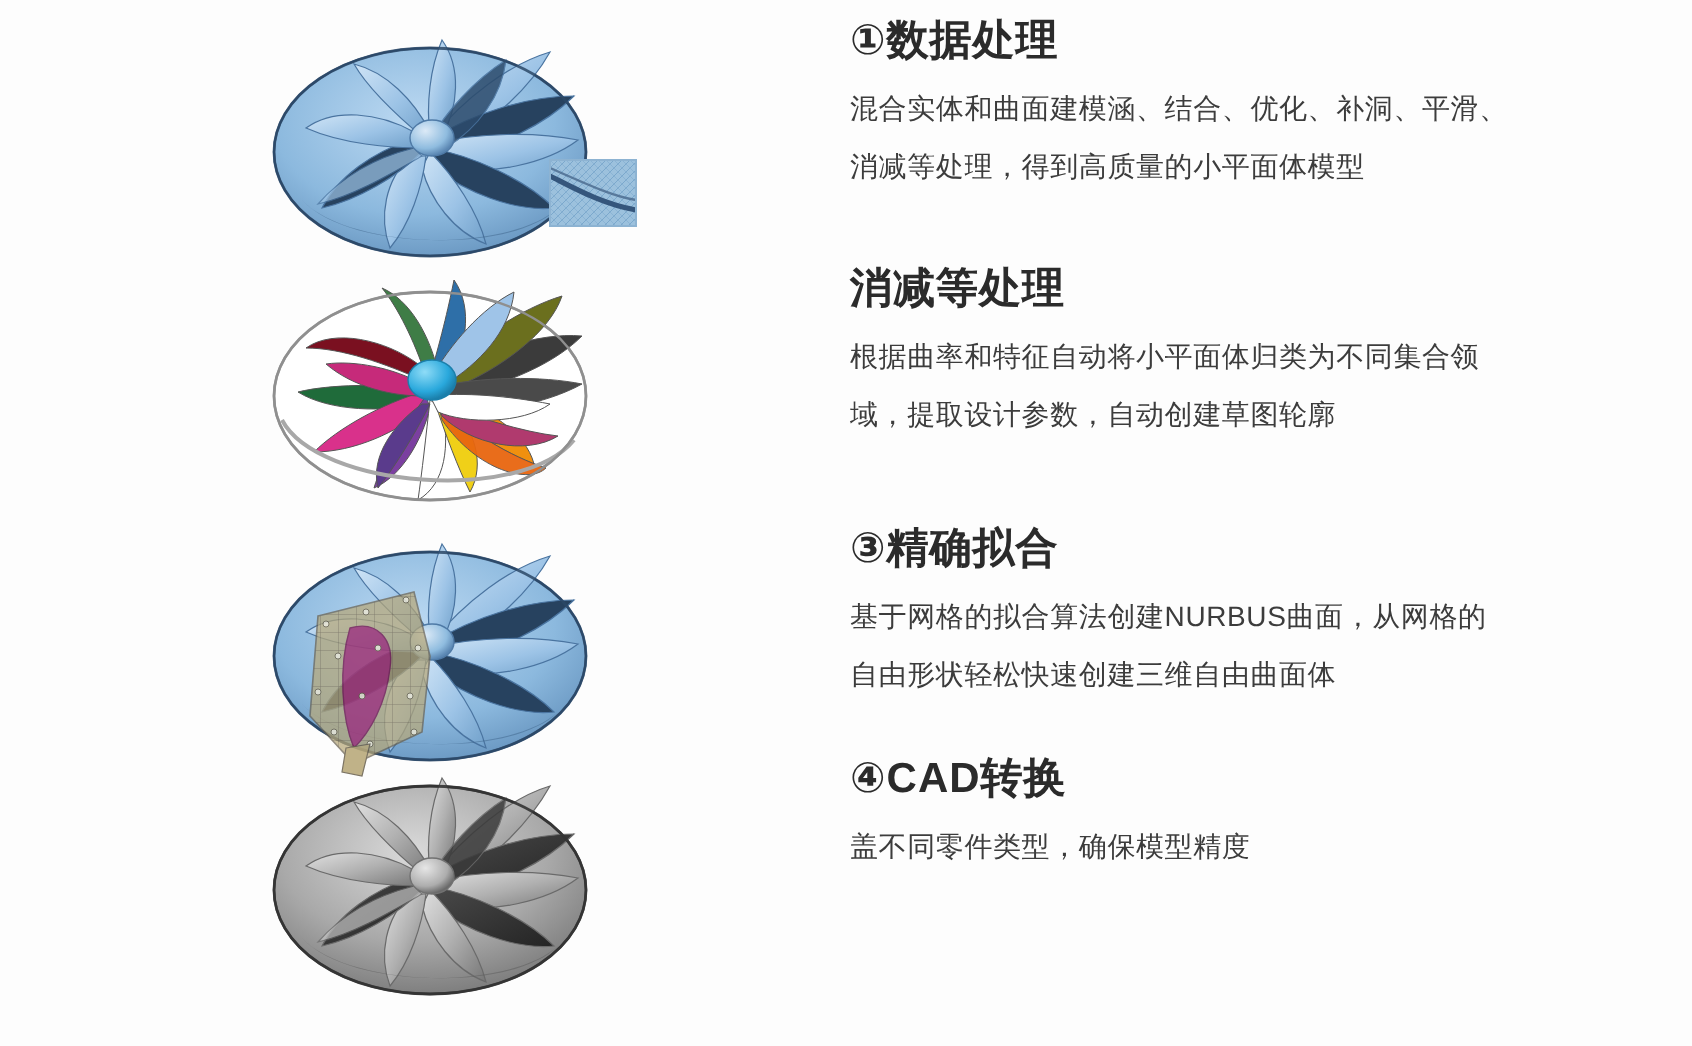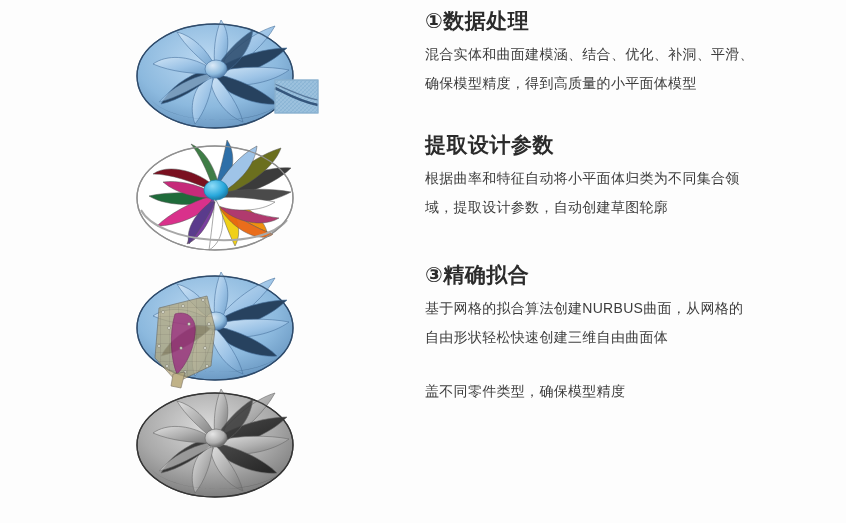--- a/index.html
+++ b/index.html
@@ -104,21 +104,21 @@
           <path d="M160 80 C172 86 186 94 203 97" stroke="#35567c" stroke-width="2.6" fill="none"></path>
           <path d="M160 76 C174 82 190 90 203 92" stroke="#48688c" stroke-width="1.2" fill="none" opacity=".8"></path>
           <rect x="160" y="72" width="43" height="33" fill="none" stroke="#8db3d2" stroke-width="1"></rect>
         </g>
       </svg>
     </div>
 
     <div class="textcol">
       <div class="heading">①数据处理</div>
       <div class="body-line">混合实体和曲面建模涵、结合、优化、补洞、平滑、</div>
-      <div class="body-line">确保模型精度，得到高质量的小平面体模型</div>
+      <div class="body-line">消减等处理，得到高质量的小平面体模型</div>
     </div>
   </div>
 
   <div class="row row-1">
     <div class="figure">
       <svg width="290" height="130" viewBox="0 0 290 130">
         <defs>
           <radialGradient id="c2hub" cx="35%" cy="30%" r="70%">
             <stop offset="0%" stop-color="#8fdcf7"></stop>
             <stop offset="70%" stop-color="#29a8dc"></stop>
@@ -157,21 +157,21 @@
         </g>
 
         <path d="M26 78 C44 112 146 120 172 88" fill="none" stroke="#a8a8a8" stroke-width="2"></path>
         <ellipse cx="100" cy="66" rx="78" ry="52" fill="none" stroke="#8f8f8f" stroke-width="1.2"></ellipse>
 
         <ellipse cx="101" cy="58" rx="12" ry="10" fill="url(#c2hub)" stroke="#1b7fab" stroke-width="0.7"></ellipse>
       </svg>
     </div>
 
     <div class="textcol">
-      <div class="heading">提取设计参数</div>
+      <div class="heading">消减等处理</div>
       <div class="body-line">根据曲率和特征自动将小平面体归类为不同集合领</div>
       <div class="body-line">域，提取设计参数，自动创建草图轮廓</div>
     </div>
   </div>
 
   <div class="row row-2">
     <div class="figure">
       <svg width="290" height="130" viewBox="0 0 290 130">
         <defs>
           <radialGradient id="b3disc" cx="45%" cy="35%" r="75%">
@@ -284,17 +284,18 @@
           <path d="M100 62 C108 48 122 32 138 22 C136 40 124 56 108 66 Z" fill="#3a3a3a" opacity=".85"></path>
           <path d="M96 70 C82 78 62 90 44 94 C58 78 76 70 92 66 Z" fill="#c2c2c2" opacity=".7"></path>
         </g>
         <ellipse cx="100" cy="68" rx="78" ry="52" fill="none" stroke="#333" stroke-width="1.4" opacity=".9"></ellipse>
         <path d="M36 92 C58 116 140 120 164 96 C140 118 60 118 36 92 Z" fill="#5a5a5a" opacity=".5"></path>
         <ellipse cx="101" cy="61" rx="11" ry="9" fill="url(#g4hub)" stroke="#717171" stroke-width="0.7"></ellipse>
       </svg>
     </div>
 
     <div class="textcol">
+      <div class="heading">④CAD转换</div>
       <div class="body-line">盖不同零件类型，确保模型精度</div>
     </div>
   </div>
 
 </div>
 
 </body></html>

